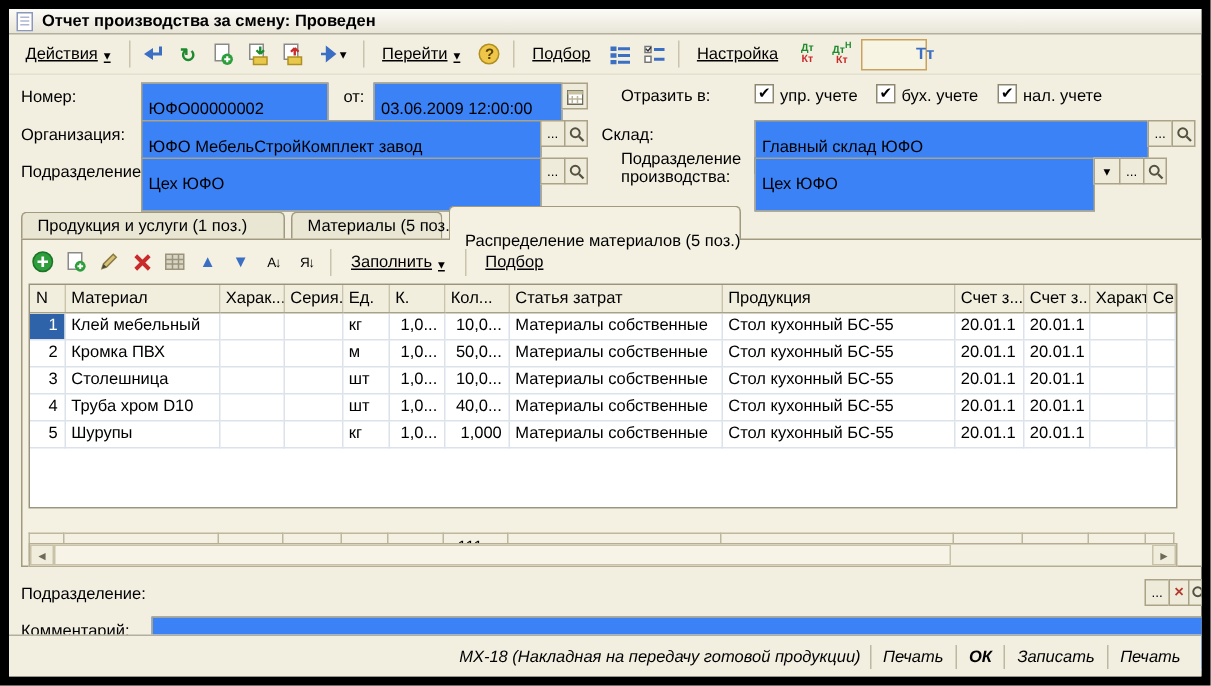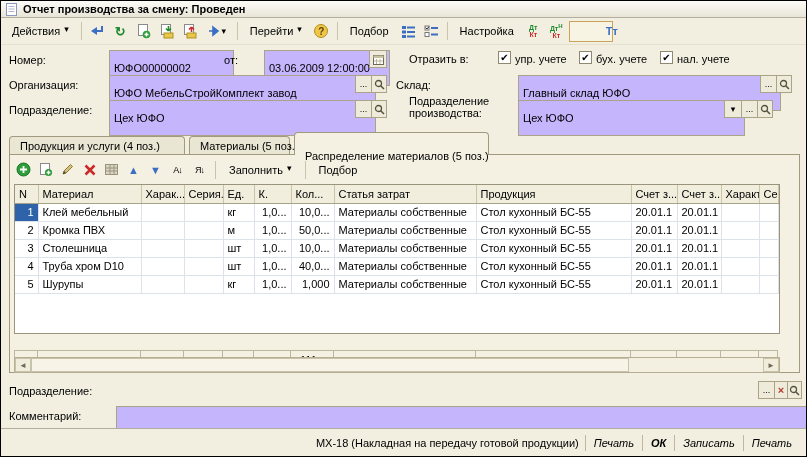--- a/index.html
+++ b/index.html
@@ -1,47 +1,47 @@
 <!DOCTYPE html>
 <html><head>
 <meta charset="utf-8">
 <style>
   * { box-sizing: border-box; margin: 0; padding: 0; }
   body { background:#9c9a90; font-family:"Liberation Sans", sans-serif; }
   .window{
     position:relative; width:807px; height:457px; background:#F2EFE1;
-    border:1px solid #000000; overflow:hidden; font-size:11px; color:#000;
+    border:6px solid #000000; overflow:hidden; font-size:11px; color:#000;
   }
   
   .titlebar{
     position:absolute; top:0; left:0; right:0; height:17px;
     background:linear-gradient(#FCFBF7,#E8E5D7);
     border-bottom:1px solid #B3AF9F;
     display:flex; align-items:center; gap:5px; padding:0 4px; font-weight:bold;
   }
   
   .toolbar{
     position:absolute; top:17px; left:0; right:0; height:27px;
     display:flex; align-items:center; padding:0 4px; gap:2px;
     border-bottom:1px solid #E3E0CE;
   }
-  .tb-text{ display:flex; align-items:flex-start; gap:4px; padding:3px 6px; border:1px solid transparent; cursor:default;}
+  .tb-text{ display:flex; align-items:flex-end; gap:4px; padding:3px 6px; border:1px solid transparent; cursor:default;text-decoration:underline;}
   .ibtn{ width:21px; height:21px; display:flex; align-items:center; justify-content:center; border:1px solid transparent;}
   .ibtn.pressed{ border:1px solid #C9A25E; background:#F8F4E4;padding-left:42px; }
   .vsep{ width:1px; height:18px; background:#C9C4AC; margin:0 3px; flex:none;}
   .caret{ font-size:9px; line-height:1; }
   .dtkt{ display:flex; flex-direction:column; align-items:center; font-size:7px; font-weight:bold; line-height:7px;}
   .dtkt .g{ color:#1E8A2E; } .dtkt .r{ color:#C92A2A; }
   .dtkt sup{ font-size:6px; color:#1E8A2E;}
   .ttglyph{ color:#3A6FC4; font-weight:bold; font-size:11px; }
   
   .lbl{ position:absolute; white-space:nowrap; }
   .fld{
-    position:absolute; height:36px; background:#c4b5fd; border:1px solid #ABA387;
-    padding:1px 4px; display:flex; align-items:center; white-space:nowrap; overflow:hidden;margin-left:20px;
+    position:absolute; height:36px; background:#3b82f6; border:1px solid #ABA387;
+    padding:1px 4px; display:flex; align-items:center; white-space:nowrap; overflow:hidden;
   }
   .fbtn{
     position:absolute; height:18px; background:#EFEBDB; border:1px solid #ABA387;
     display:flex; align-items:center; justify-content:center; font-size:9px; cursor:default;
   }
   .fbtn .x{ color:#B23A2E; font-weight:bold; font-size:11px; }
   .cb{
     position:absolute; width:13px; height:13px; background:#fff; border:1px solid #8F8870;
     display:flex; align-items:center; justify-content:center; font-size:10px; line-height:1;
   }
@@ -90,21 +90,21 @@
   .sthumb{ position:absolute; left:0; top:0; bottom:0; width:598px; background:#F7F4E7; border:1px solid #C8C2A8;}
   
   .statusbar{
     position:absolute; left:0; right:0; bottom:0; height:28px;
     border-top:1px solid #B3AF9F; display:flex; align-items:center; justify-content:flex-end;
     padding:0 6px; background:#F2EFE1;
   }
   .sb-btn{ padding:3px 8px; white-space:nowrap; cursor:default;font-style:italic;}
   .sb-ok{ font-weight:bold; }
   .vsep2{ width:1px; height:16px; background:#BDB8A0; flex:none;}
-  .docinfo{ padding-right:6px; white-space:nowrap;}
+  .docinfo{ padding-right:6px; white-space:nowrap;font-style:italic;}
 </style>
 </head>
 <body>
 
 <div class="window">
 
   <div class="titlebar">
     <svg width="13" height="13">
       <rect x="1.5" y="0.5" width="10" height="12" fill="#fff" stroke="#8C97BE"></rect>
       <line x1="3.5" y1="3.5" x2="9.5" y2="3.5" stroke="#AEB6D2"></line>
@@ -296,21 +296,21 @@
     </div>
     <div class="fbtn" style="left:756px; top:99px; width:16px">
       <svg width="11" height="11">
         <circle cx="4.5" cy="4.5" r="3" fill="none" stroke="#55513F" stroke-width="1.3"></circle>
         <line x1="7" y1="7" x2="10" y2="10" stroke="#55513F" stroke-width="1.5"></line>
       </svg>
     </div>
   </div>
 
   <div class="tab" style="left:8px; width:176px">
-    <span>Продукция и услуги (4 поз.)</span>
+    <span>Продукция и услуги (1 поз.)</span>
   </div>
   <div class="tab" style="left:188px; width:101px">
     <span>Материалы (5 поз.)</span>
   </div>
   <div class="tab active" style="left:293px; width:195px">
     <span>Распределение материалов (5 поз.)</span>
   </div>
 
   <div class="panel">
 

